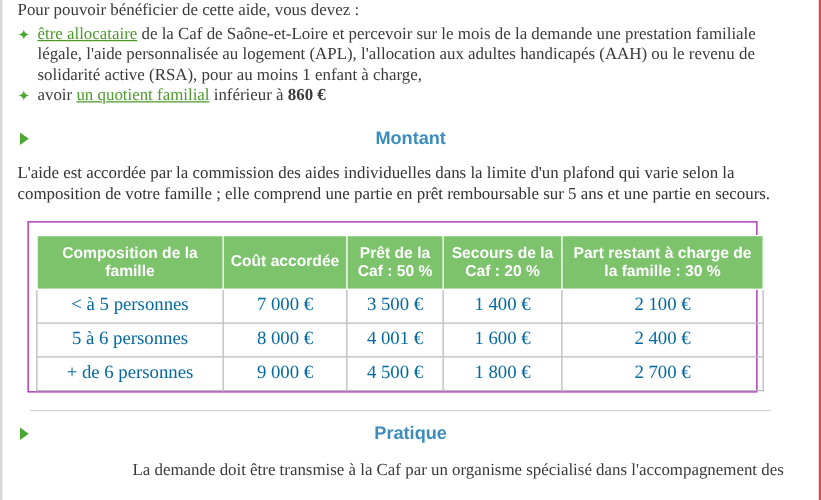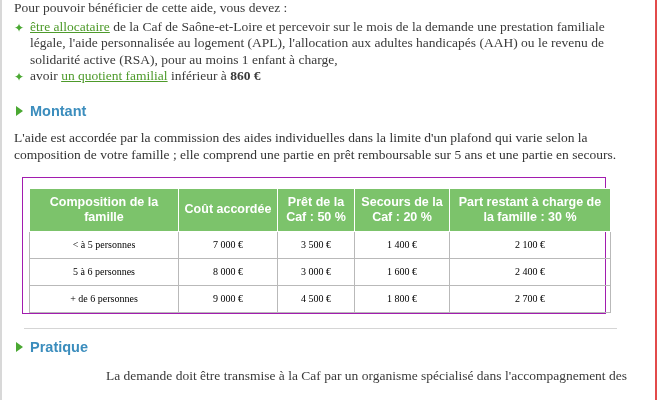--- a/index.html
+++ b/index.html
@@ -60,20 +60,21 @@
     font-weight: bold;
   }
   h2.section {
     font-family: "Liberation Sans", sans-serif;
     font-size: 14.5px;
     color: #3b8dbd;
     font-weight: bold;
     margin: 18px 0 10px 0;
     padding-left: 16px;
     position: relative;
+    text-align: center;
   }
   h2.section .tri {
     position: absolute;
     left: 2px;
     top: 3px;
     width: 0;
     height: 0;
     border-left: 7px solid #4aa832;
     border-top: 5px solid transparent;
     border-bottom: 5px solid transparent;
@@ -97,22 +98,22 @@
     font-size: 12.5px;
     border: 1px solid #ffffff;
     padding: 6px 4px;
     text-align: center;
     line-height: 15px;
   }
   table.aides td {
     border: 1px solid #b9b9b9;
     padding: 4px 6px;
     text-align: center;
-    color: #000000;
-    font-size: 10px;
+    color: #0369a1;
+    font-size: 15px;
     height: 18px;
   }
   table.aides td.first {
     text-align: center;
   }
   .tbl-wrap {
     border: 1px solid #a21caf;
     width: 584px;
     margin-left: 8px;
     padding: 0;
@@ -171,21 +172,21 @@
           <tr>
             <td class="first">&lt; à 5 personnes</td>
             <td>7 000 €</td>
             <td>3 500 €</td>
             <td>1 400 €</td>
             <td>2 100 €</td>
           </tr>
           <tr>
             <td class="first">5 à 6 personnes</td>
             <td>8 000 €</td>
-            <td>3 000 €</td>
+            <td>4 001 €</td>
             <td>1 600 €</td>
             <td>2 400 €</td>
           </tr>
           <tr>
             <td class="first">+ de 6 personnes</td>
             <td>9 000 €</td>
             <td>4 500 €</td>
             <td>1 800 €</td>
             <td>2 700 €</td>
           </tr>

